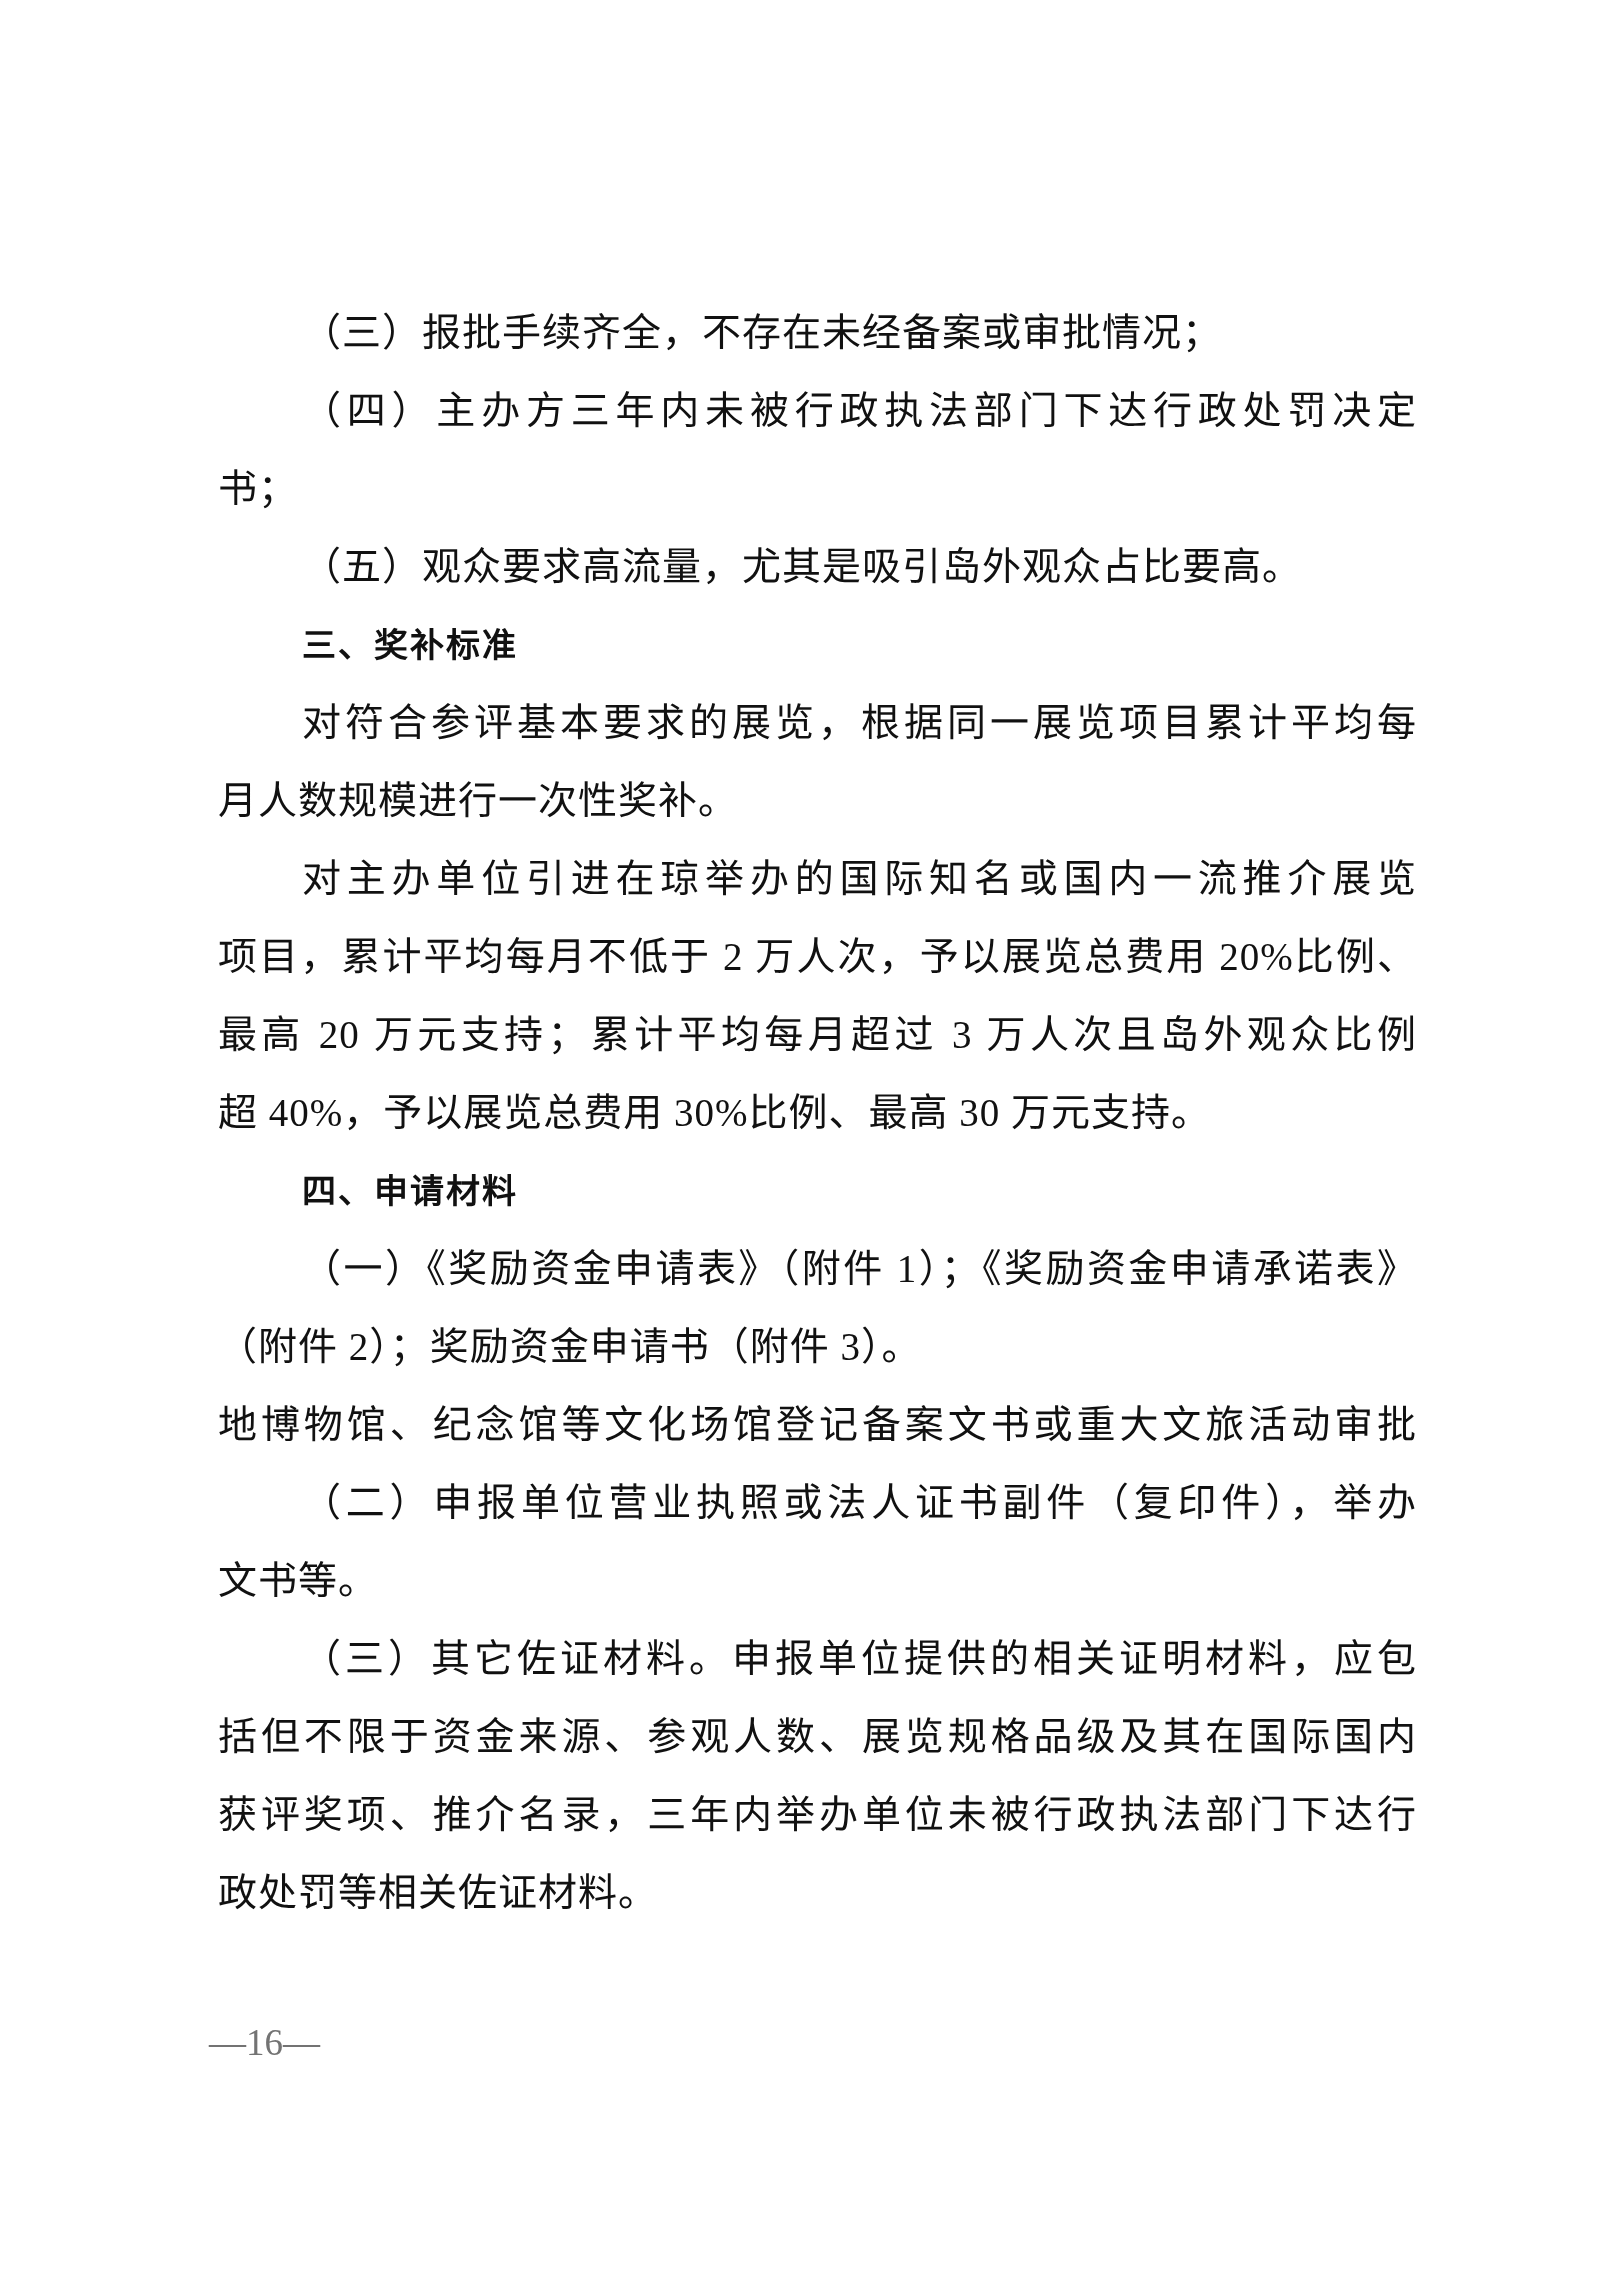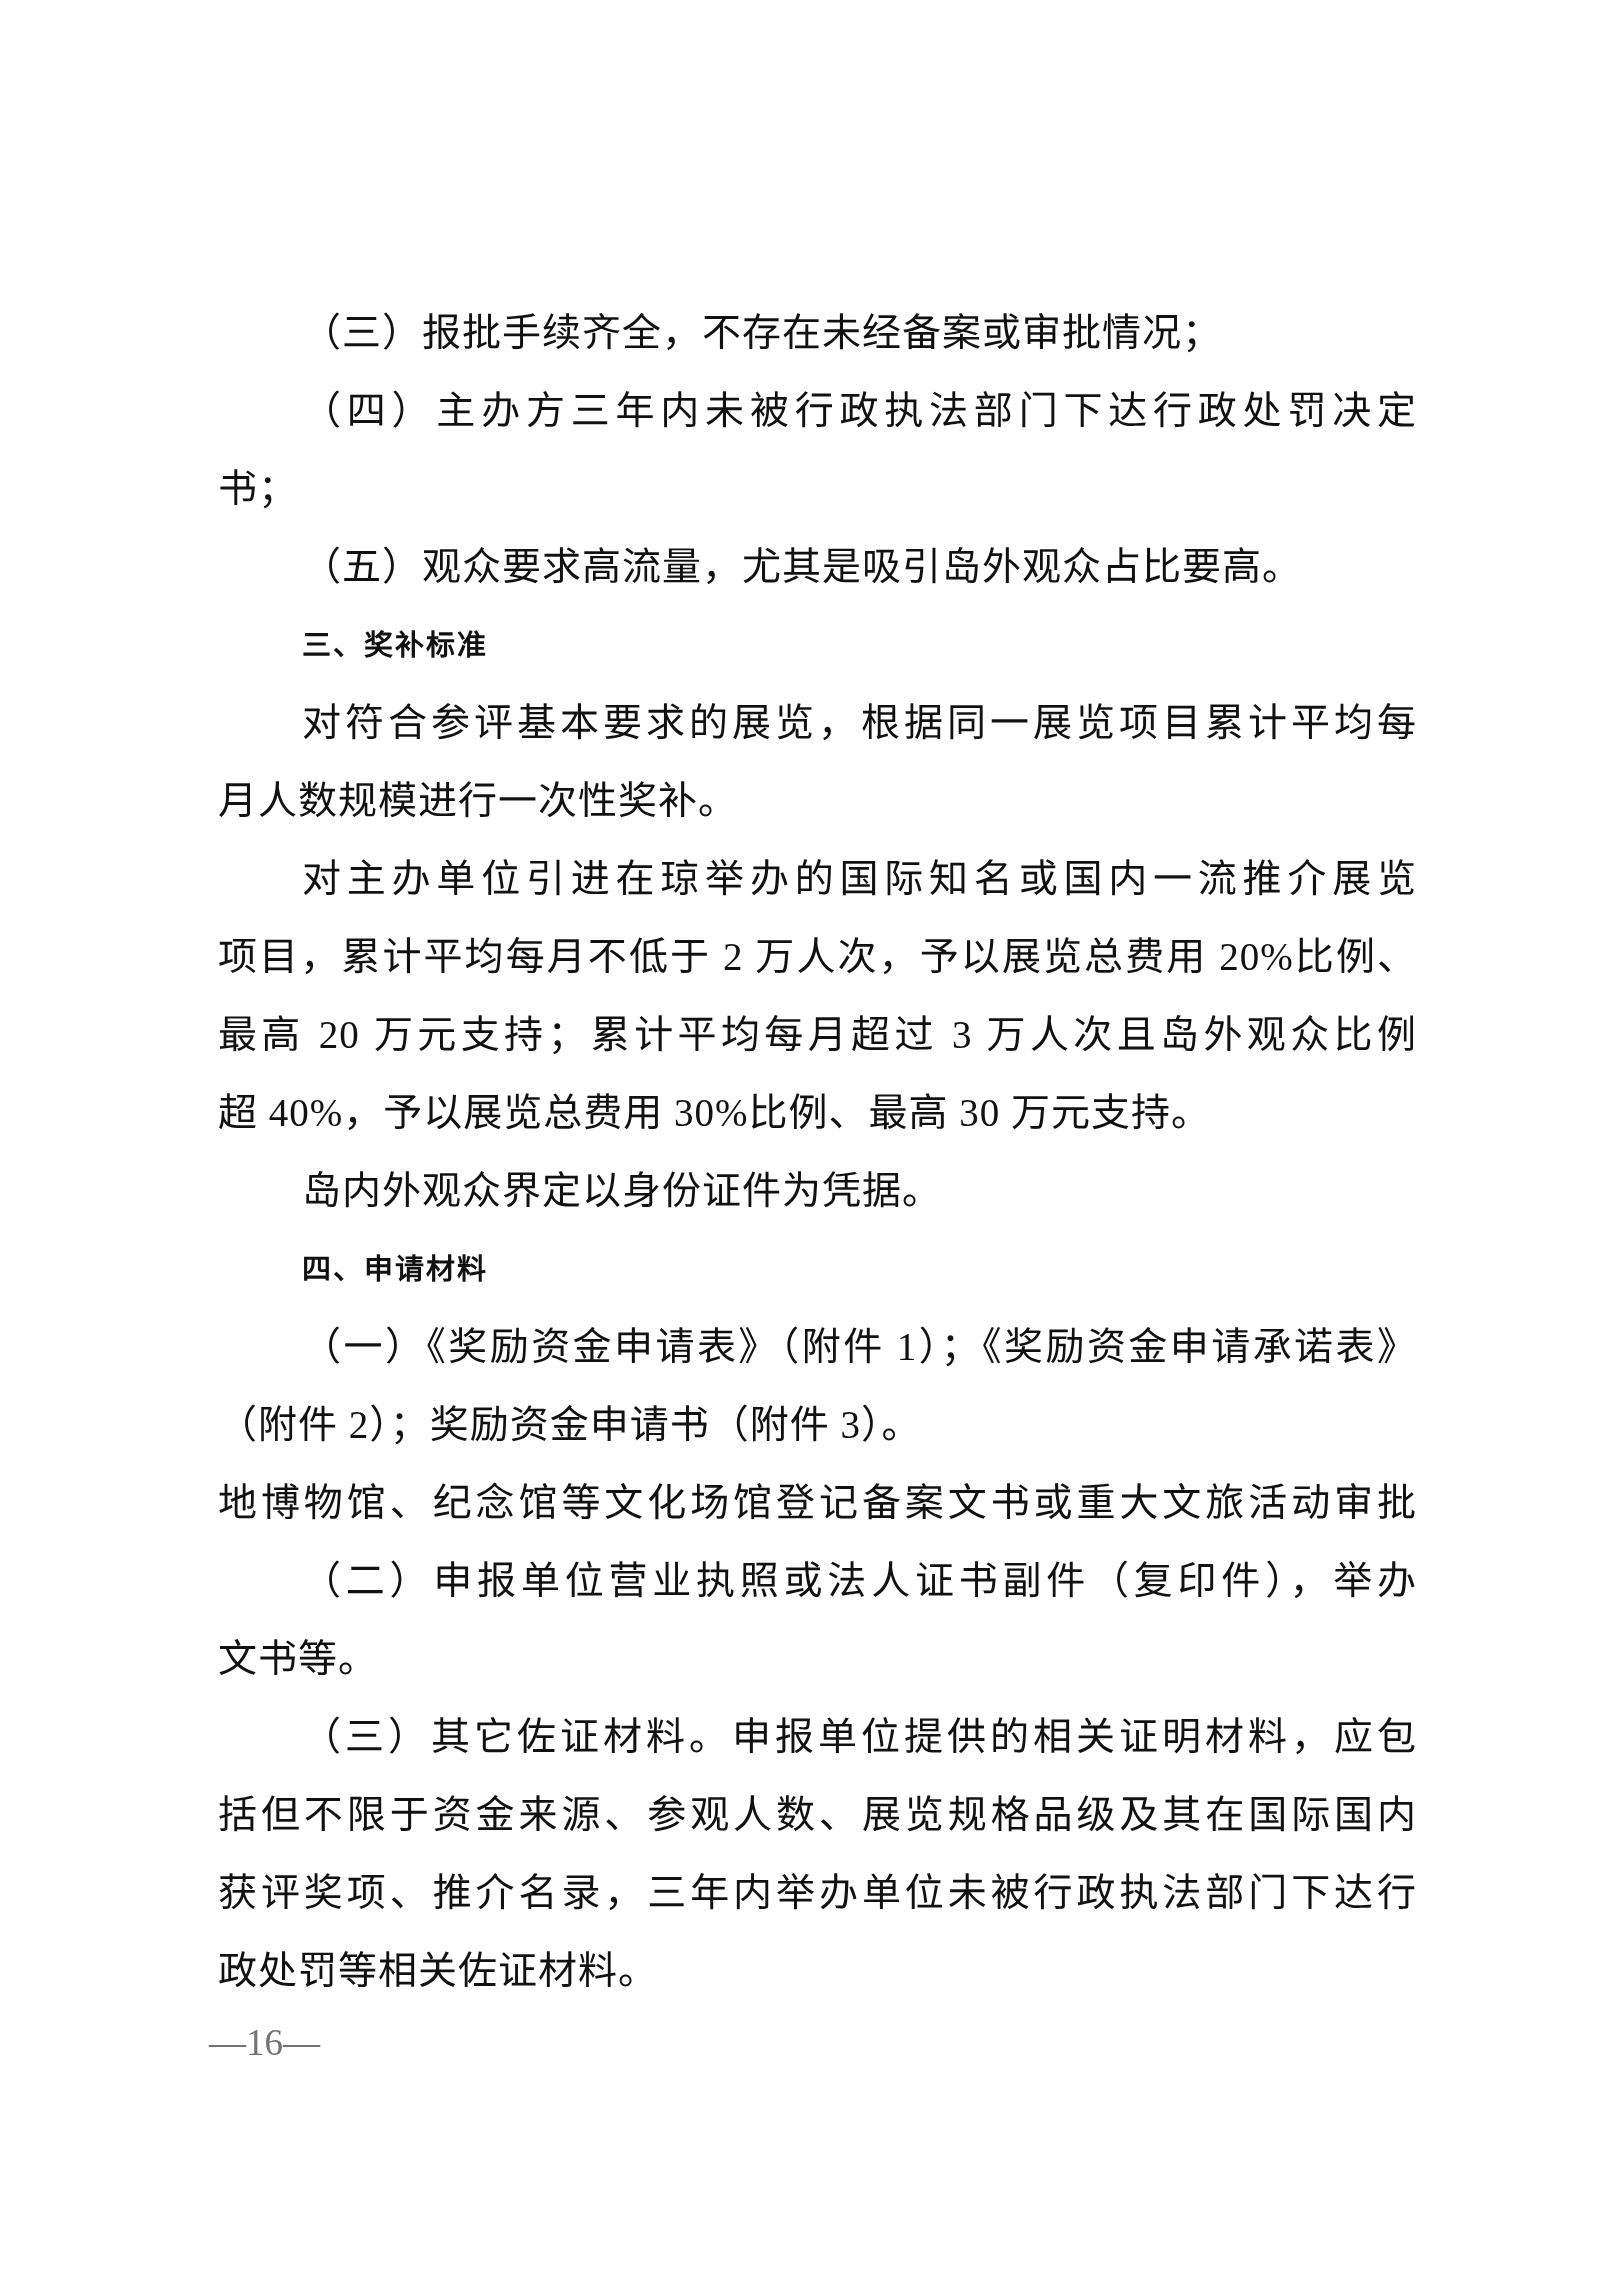--- a/index.html
+++ b/index.html
@@ -35,21 +35,21 @@
     text-align: justify;
     text-align-last: justify;
   }
   
   .ind {
     text-indent: 84px;
   }
   .heading {
     font-family: "Liberation Sans", "DejaVu Sans", sans-serif;
     font-weight: bold;
-    font-size: 29px;
+    font-size: 34px;
     letter-spacing: 2px;
   }
   .footer {
     position: absolute;
     left: 209px;
     top: 2021px;
     font-size: 37px;
     line-height: 43px;
     letter-spacing: 0;
     color: #737373;
@@ -64,21 +64,20 @@
     <div class="line ind j">（四）主办方三年内未被行政执法部门下达行政处罚决定</div>
     <div class="line">书；</div>
     <div class="line ind">（五）观众要求高流量，尤其是吸引岛外观众占比要高。</div>
     <div class="line ind heading">三、奖补标准</div>
     <div class="line ind j">对符合参评基本要求的展览，根据同一展览项目累计平均每</div>
     <div class="line">月人数规模进行一次性奖补。</div>
     <div class="line ind j">对主办单位引进在琼举办的国际知名或国内一流推介展览</div>
     <div class="line j">项目，累计平均每月不低于 2 万人次，予以展览总费用 20%比例、</div>
     <div class="line j">最高 20 万元支持；累计平均每月超过 3 万人次且岛外观众比例</div>
     <div class="line">超 40%，予以展览总费用 30%比例、最高 30 万元支持。</div>
-    <div class="line ind">岛内外观众界定以身份证件为凭据。</div>
     <div class="line ind heading">四、申请材料</div>
     <div class="line ind j">（一）《奖励资金申请表》（附件 1）；《奖励资金申请承诺表》</div>
     <div class="line">（附件 2）；奖励资金申请书（附件 3）。</div>
     <div class="line j">地博物馆、纪念馆等文化场馆登记备案文书或重大文旅活动审批</div>
     <div class="line ind j">（二）申报单位营业执照或法人证书副件（复印件），举办</div>
     <div class="line">文书等。</div>
     <div class="line ind j">（三）其它佐证材料。申报单位提供的相关证明材料，应包</div>
     <div class="line j">括但不限于资金来源、参观人数、展览规格品级及其在国际国内</div>
     <div class="line j">获评奖项、推介名录，三年内举办单位未被行政执法部门下达行</div>
     <div class="line">政处罚等相关佐证材料。</div>

